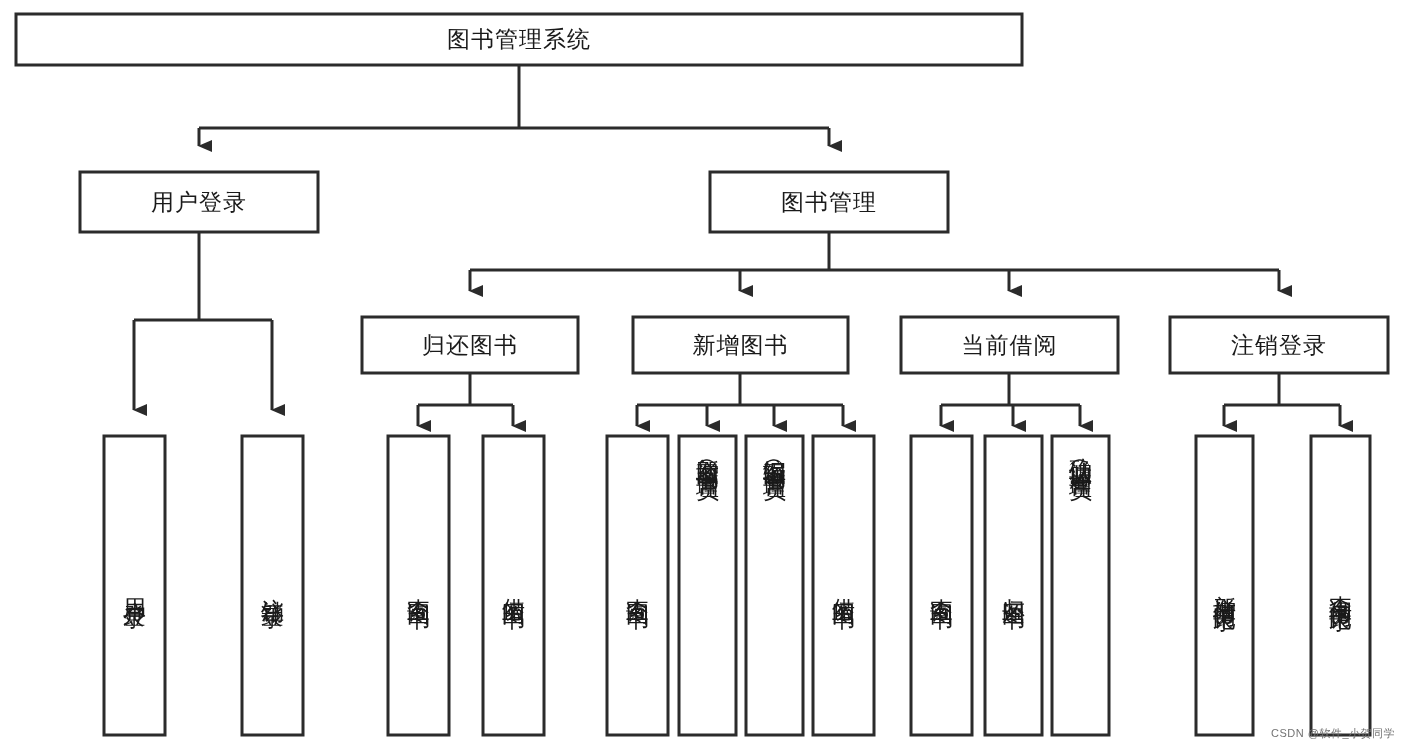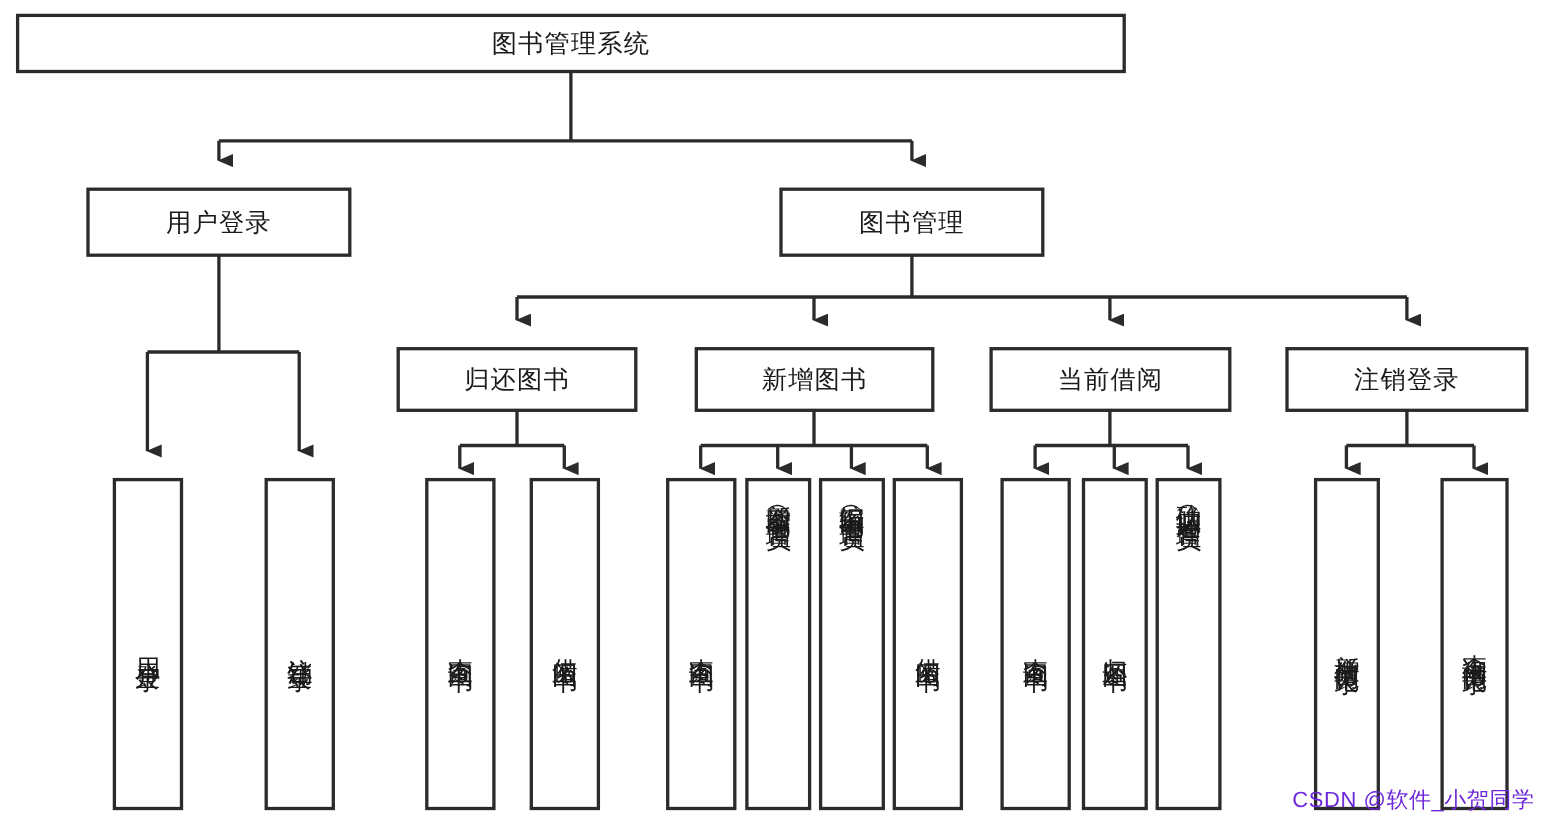--- a/index.html
+++ b/index.html
@@ -67,22 +67,22 @@
     font-size: 23px;
     color: #1a1a1a;
     letter-spacing: 1px;
     white-space: nowrap;
   }
   #watermark {
     position: absolute;
     right: 10px;
     bottom: 6px;
     font-family: "Liberation Sans", "DejaVu Sans", sans-serif;
-    font-size: 20px;
-    color: #6d28d9;
+    font-size: 11px;
+    color: #737373;
     letter-spacing: 0.5px;
     white-space: nowrap;
   }
 </style>
 </head>
 <body>
 
 <div id="diagram-root">
 
   <svg class="chart-canvas" viewBox="0 0 1405 747">

